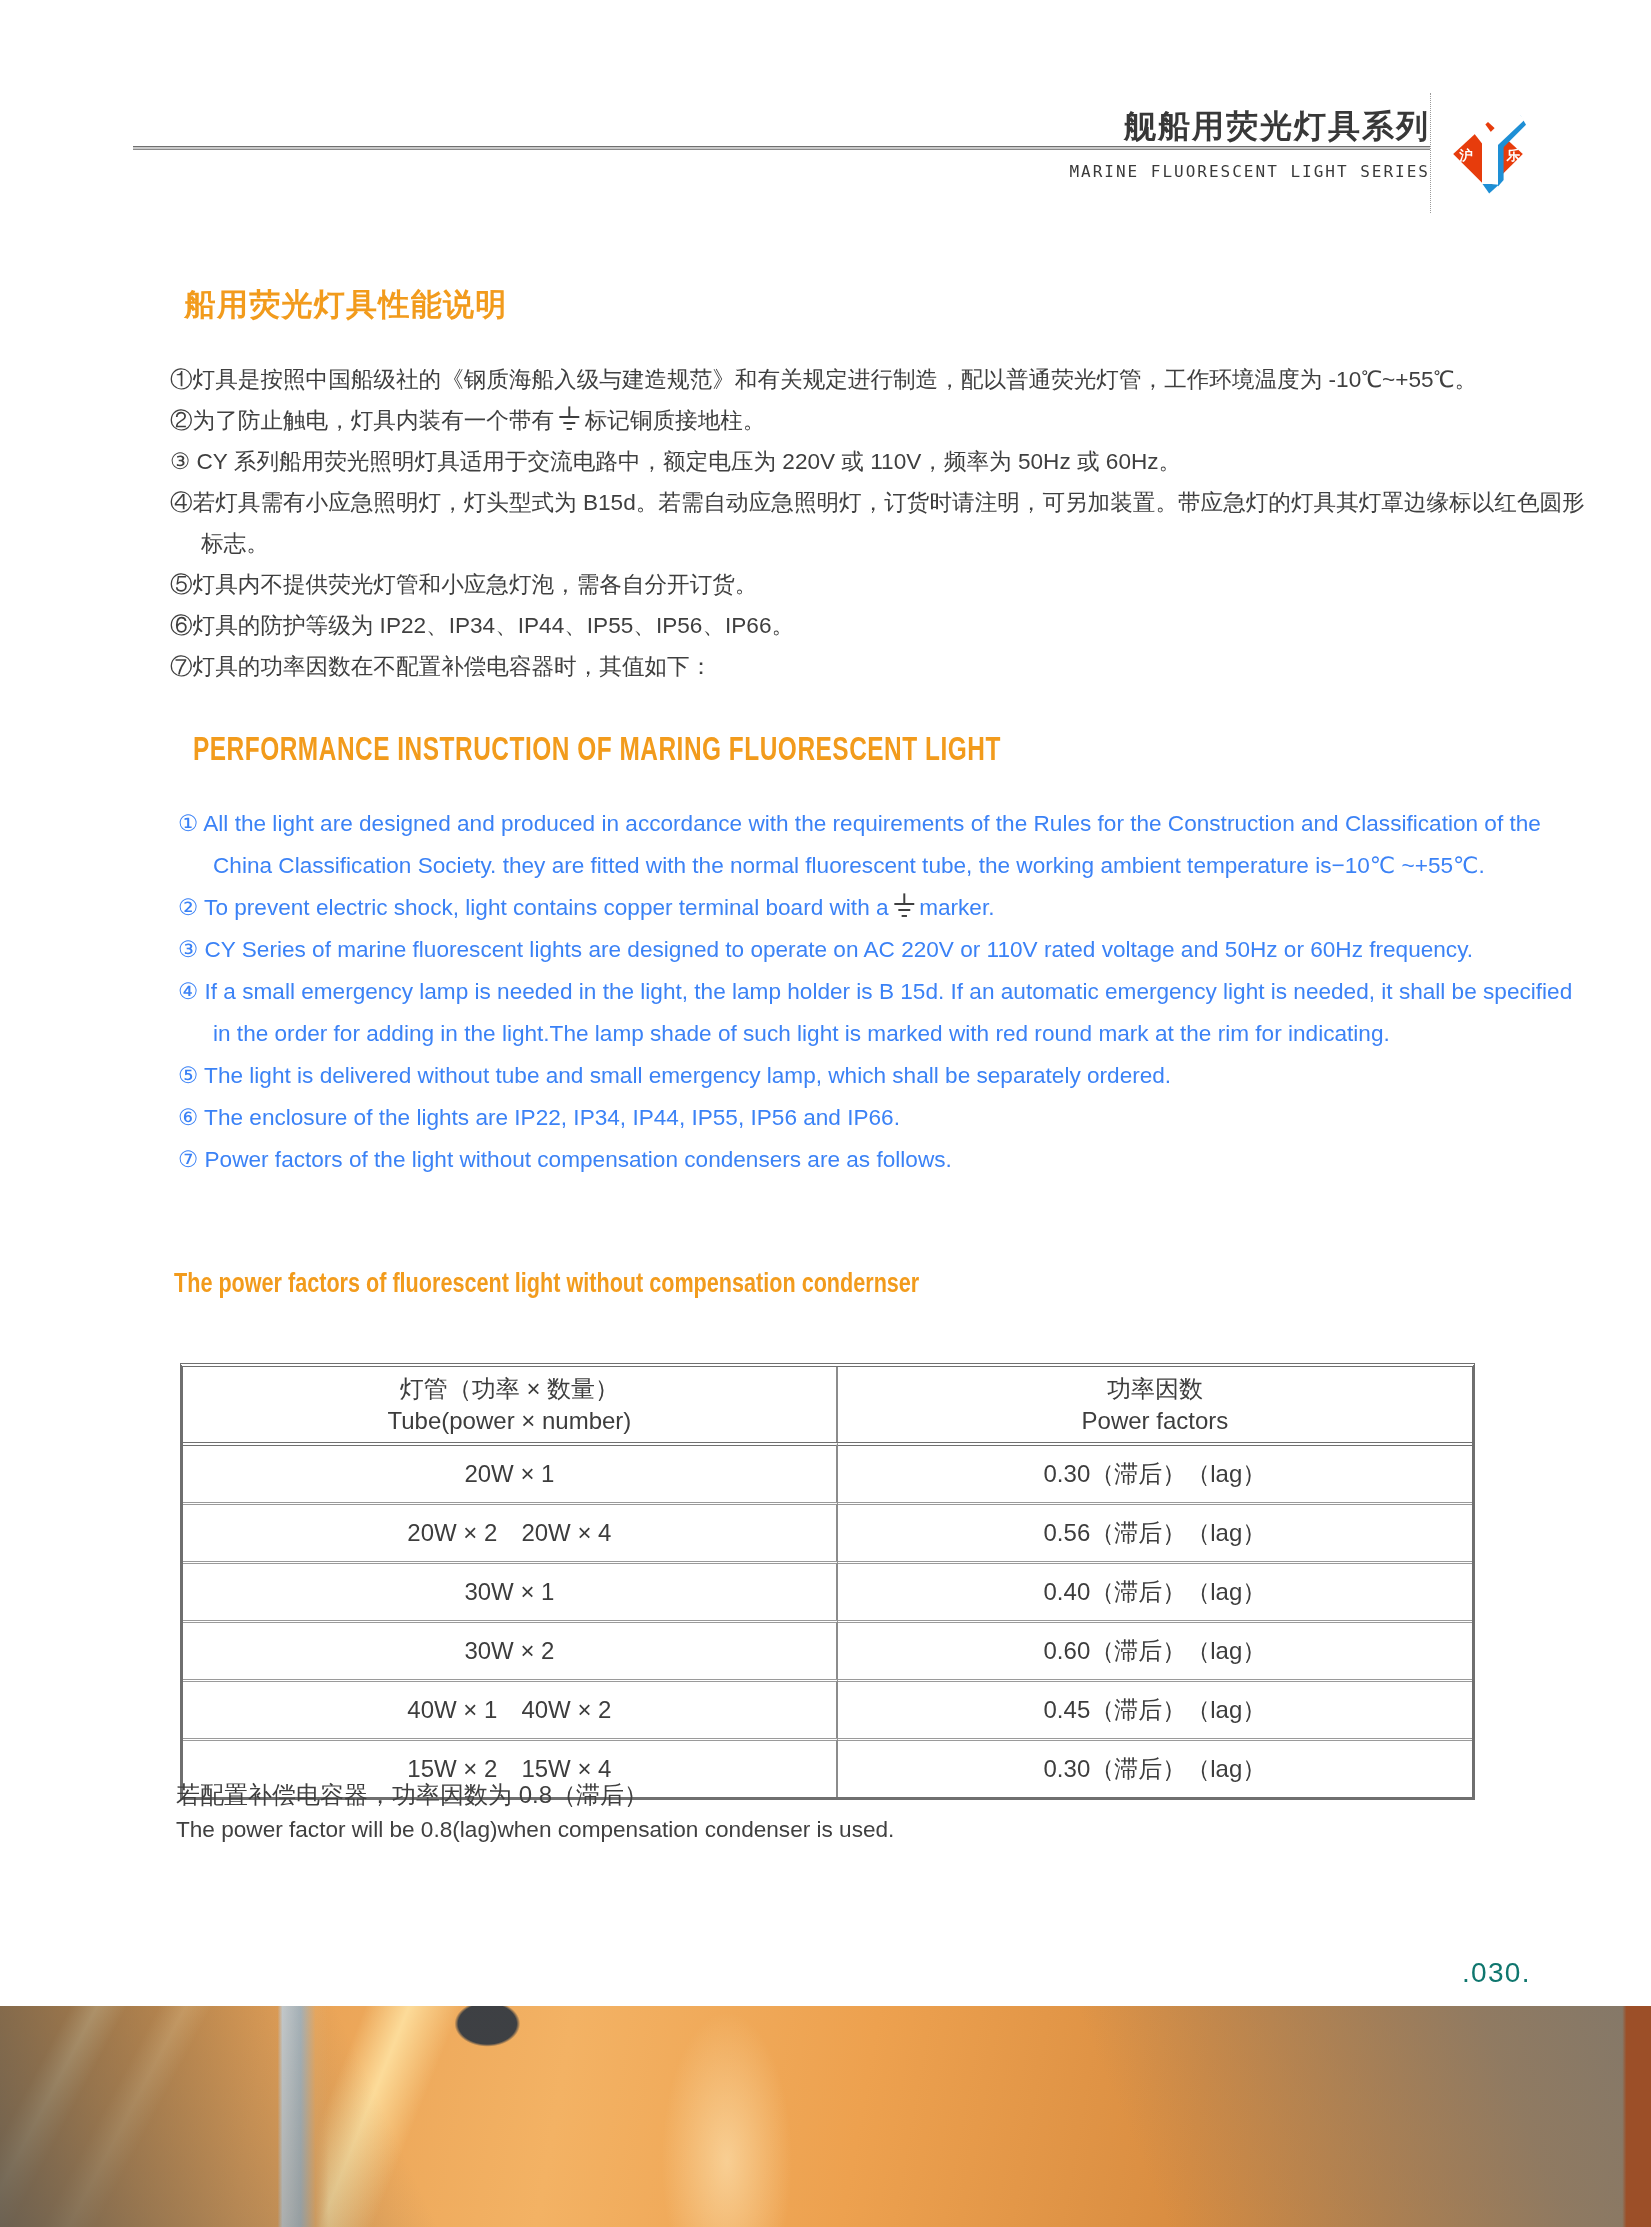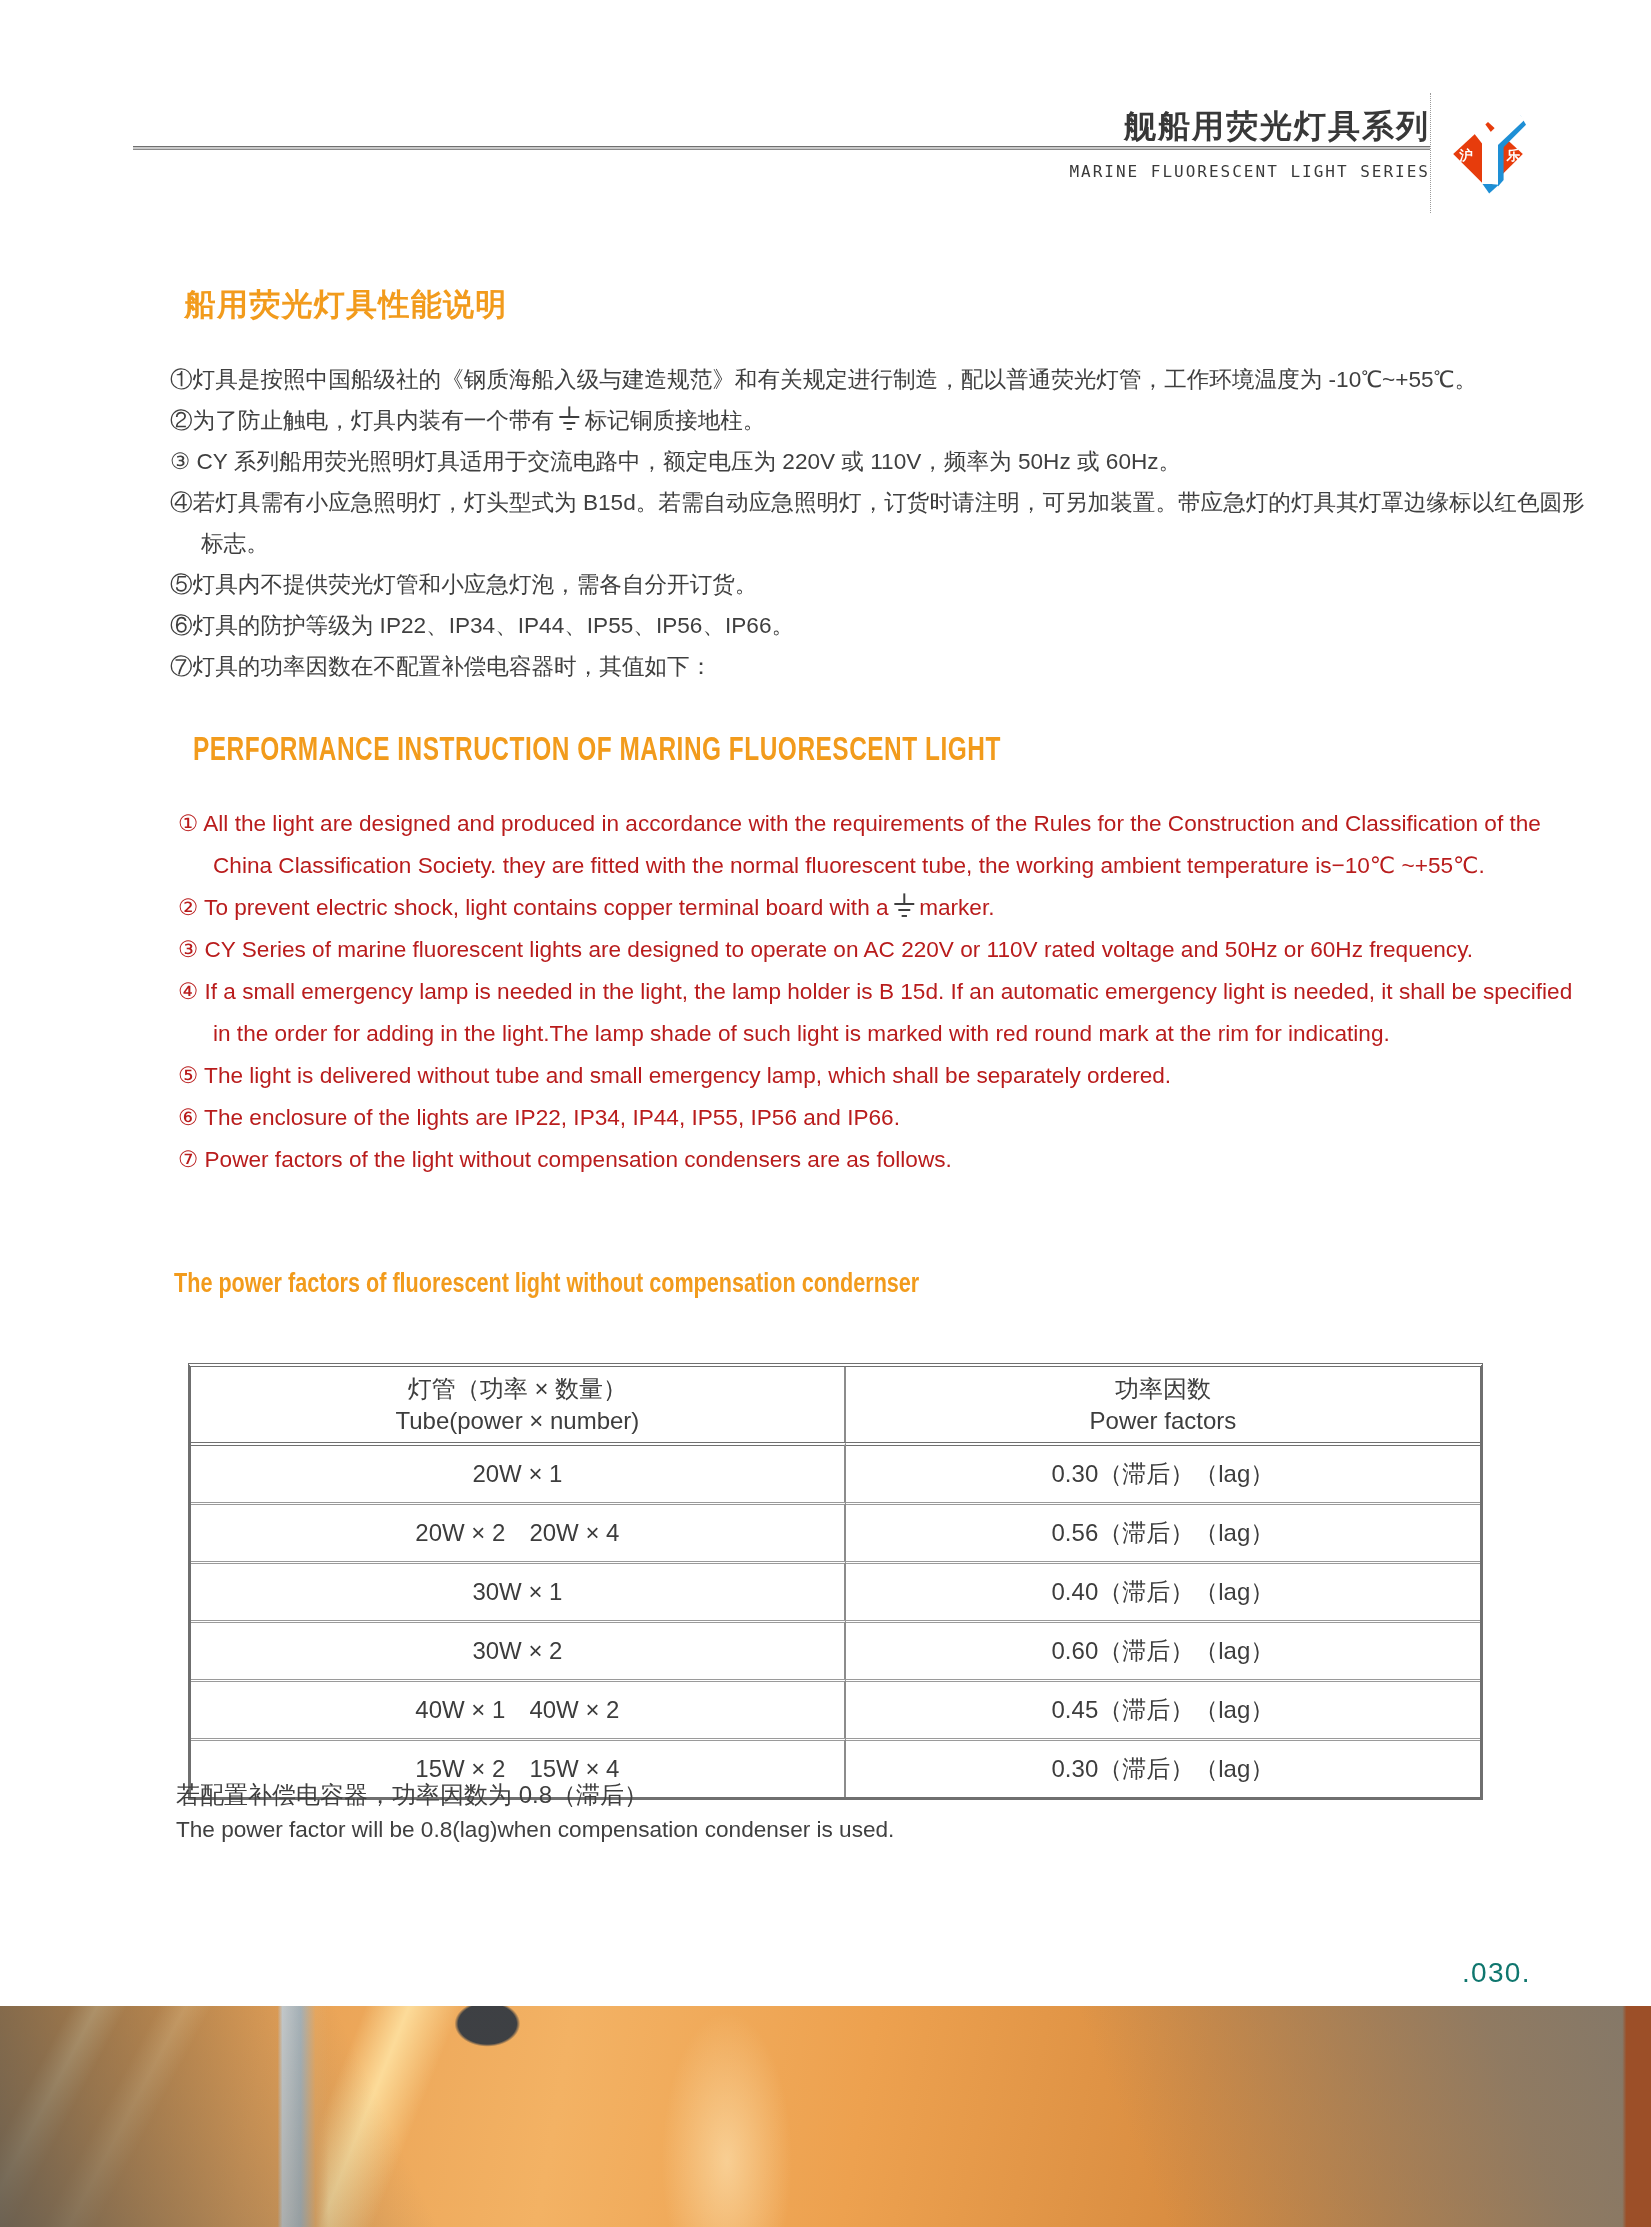--- a/index.html
+++ b/index.html
@@ -23,32 +23,32 @@
     letter-spacing:1.3px;}
   .cn-item{font-size:22.6px;line-height:41px;margin:0;padding-left:31px;text-indent:-31px;
     color:#3f3f3f;}
   
   .sec-en{position:absolute;top:730px;left:170px;width:1418px;margin-left:8px;}
   .sec-en-h{margin:0 0 35px 14.6px;}
   .cond{display:inline-block;transform:scaleX(0.74);transform-origin:left center;
     white-space:nowrap;font-weight:bold;color:#F29B1C;}
   .sec-en-h .cond{font-size:33px;letter-spacing:0.7px;}
   .en-item{font-size:22.6px;line-height:42px;margin:0;padding-left:35px;text-indent:-35px;
-    color:#b91c1c;}
+    color:#3b82f6;}
   
   .gnd{display:inline-block;vertical-align:-5.3px;margin:0 4px;}
   .gnd line{stroke:#3f3f3f;stroke-width:3;}
   
   .pf-head{position:absolute;top:1268px;left:174px;}
   .pf-head-cn{font-size:28px;font-weight:bold;color:#F29B1C;margin:0 0 9.3px 0;letter-spacing:0.7px;}
   .pf-head-en .cond{font-size:27px;transform:scaleX(0.8);}
   
   .pf-table{position:absolute;top:1363px;left:180px;width:1295px;
     border-collapse:separate;border-spacing:0;border:3.3px solid #6f6f6f;
-    border-top:4.7px double #6f6f6f;margin-left:8px;}
+    border-top:4.7px double #6f6f6f;}
   .pf-table th,.pf-table td{font-weight:normal;text-align:center;vertical-align:middle;
     font-size:24px;color:#3d3d3d;}
   .pf-table th{height:73px;}
   .pf-table td{height:54px;border-top:3.3px double #9a9a9a;}
   .pf-table tr.first-data td{border-top:4px double #707070;}
   .pf-table .c1{width:50.8%;border-right:2px solid #8c8c8c;}
   .th-line{line-height:32px;}
   
   .fn-cn{position:absolute;top:1779px;left:176px;font-size:24px;color:#3f3f3f;}
   .fn-en{position:absolute;top:1817px;left:176px;font-size:22.6px;color:#404040;}

